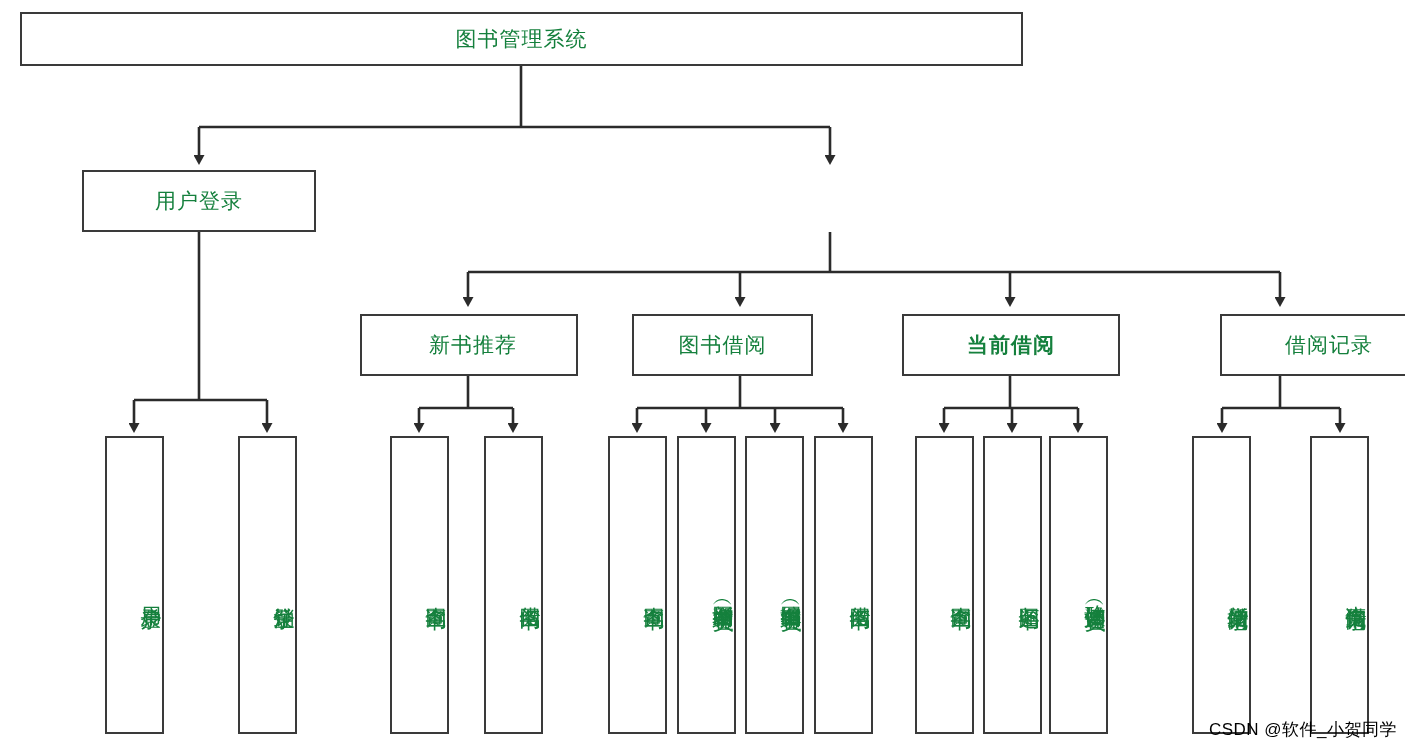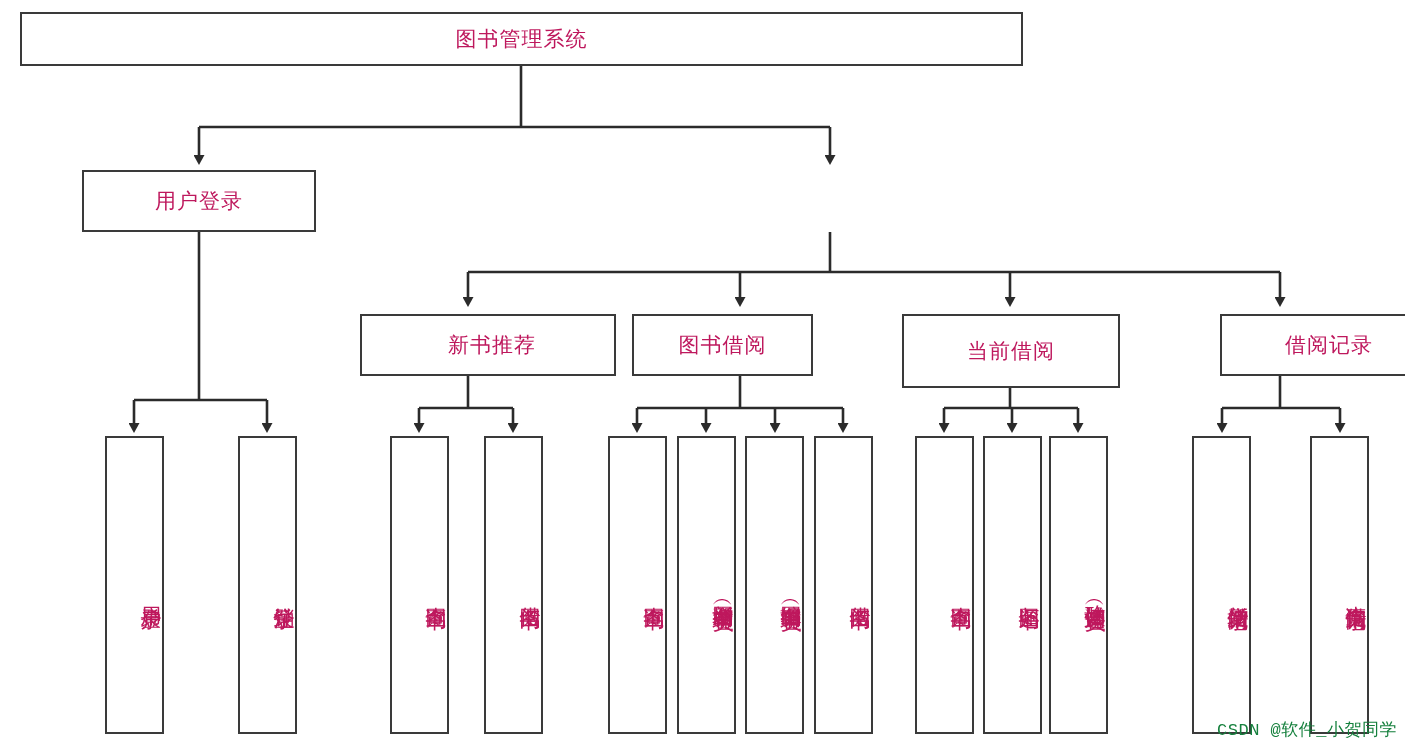--- a/index.html
+++ b/index.html
@@ -25,21 +25,21 @@
     height: 747px;
   }
   .node {
     position: absolute;
     box-sizing: border-box;
     border: 2.5px solid #3a3a3a;
     background: #ffffff;
     display: flex;
     align-items: center;
     justify-content: center;
-    color: #be185d;
+    color: #15803d;
     z-index: 2;
     text-align: center;
   }
   .node.horiz {
     font-size: 21px;
     letter-spacing: 1px;
   }
   .node.vert {
     writing-mode: vertical-rl;
     text-orientation: upright;
@@ -55,25 +55,25 @@
     writing-mode: vertical-rl;
     text-orientation: upright;
     display: block;
     max-height: 100%;
   }
   #watermark {
     position: absolute;
     right: 8px;
     bottom: 6px;
     font-size: 17px;
-    color: #15803d;
+    color: #000000;
     letter-spacing: 0.5px;
     z-index: 5;
     white-space: nowrap;
-    font-family: Liberation Mono, monospace;
+    font-family: Liberation Sans, sans-serif;
   }
 </style>
 </head>
 <body>
 
 <div id="canvas">
 
   <svg id="edges" viewBox="0 0 1405 747" xmlns="http://www.w3.org/2000/svg">
     <defs>
       <marker id="arrow" markerWidth="10" markerHeight="11" refX="1" refY="5.5" orient="auto" markerUnits="userSpaceOnUse">
@@ -128,27 +128,27 @@
   </svg>
 
   <div class="node horiz" style="left:20px; top:12px; width:1003px; height:54px;">
     <span>图书管理系统</span>
   </div>
 
   <div class="node horiz" style="left:82px; top:170px; width:234px; height:62px;">
     <span>用户登录</span>
   </div>
 
-  <div class="node horiz" style="left:360px; top:314px; width:256px; height:62px;padding-left:8px;">
+  <div class="node horiz" style="left:360px; top:314px; width:218px; height:62px;padding-left:8px;">
     <span>新书推荐</span>
   </div>
   <div class="node horiz" style="left:632px; top:314px; width:181px; height:62px;">
     <span>图书借阅</span>
   </div>
-  <div class="node horiz" style="left:902px; top:314px; width:218px; height:74px;">
+  <div class="node horiz" style="left:902px; top:314px; width:218px; height:62px;font-weight:bold;">
     <span>当前借阅</span>
   </div>
   <div class="node horiz" style="left:1220px; top:314px; width:218px; height:62px;">
     <span>借阅记录</span>
   </div>
 
   <div class="node vert" style="left:105px; top:436px; width:59px; height:298px;">
     <span class="vlabel">用户登录</span>
   </div>
   <div class="node vert" style="left:238px; top:436px; width:59px; height:298px;">

